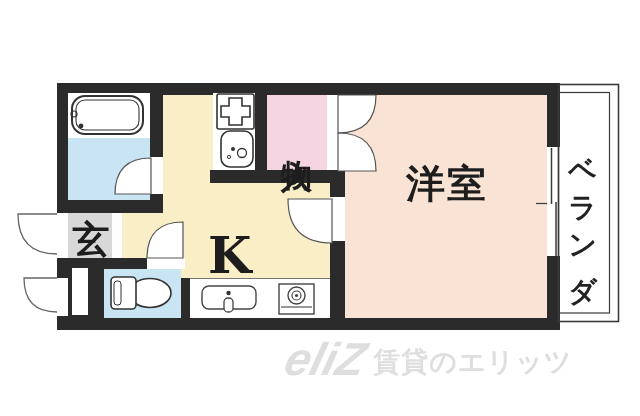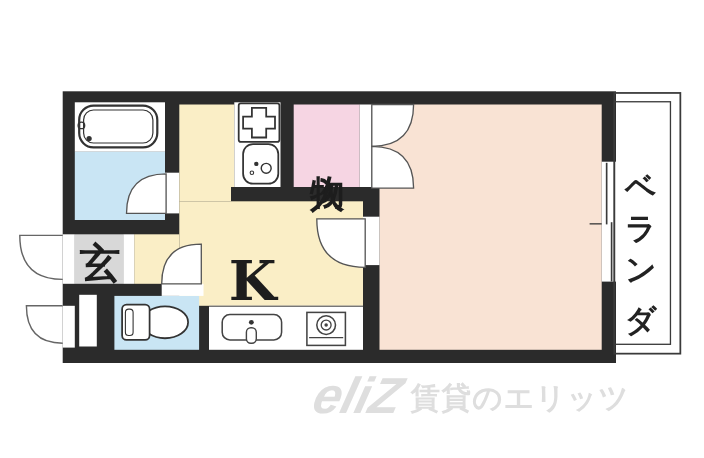--- a/index.html
+++ b/index.html
@@ -114,20 +114,21 @@
   </g>
   <g fill="none" stroke="#666" stroke-width="1.3">
     <path d="M57,214 H18 Q18,254 57,254"></path>
     <path d="M57,278 H24 Q24,312 57,312"></path>
   </g>
 </svg>
 
 <div class="lbl v closet-lbl">物入</div>
 
 <div class="lbl room-lbl">
+  <div class="room-name">洋室</div>
 </div>
 
 <div class="lbl k-lbl">K</div>
 
 <div class="lbl ent-lbl">玄</div>
 
 <div class="lbl v balc-lbl">ベランダ</div>
 
 <div class="wm">
   <span class="wm-logo">eliZ</span>

